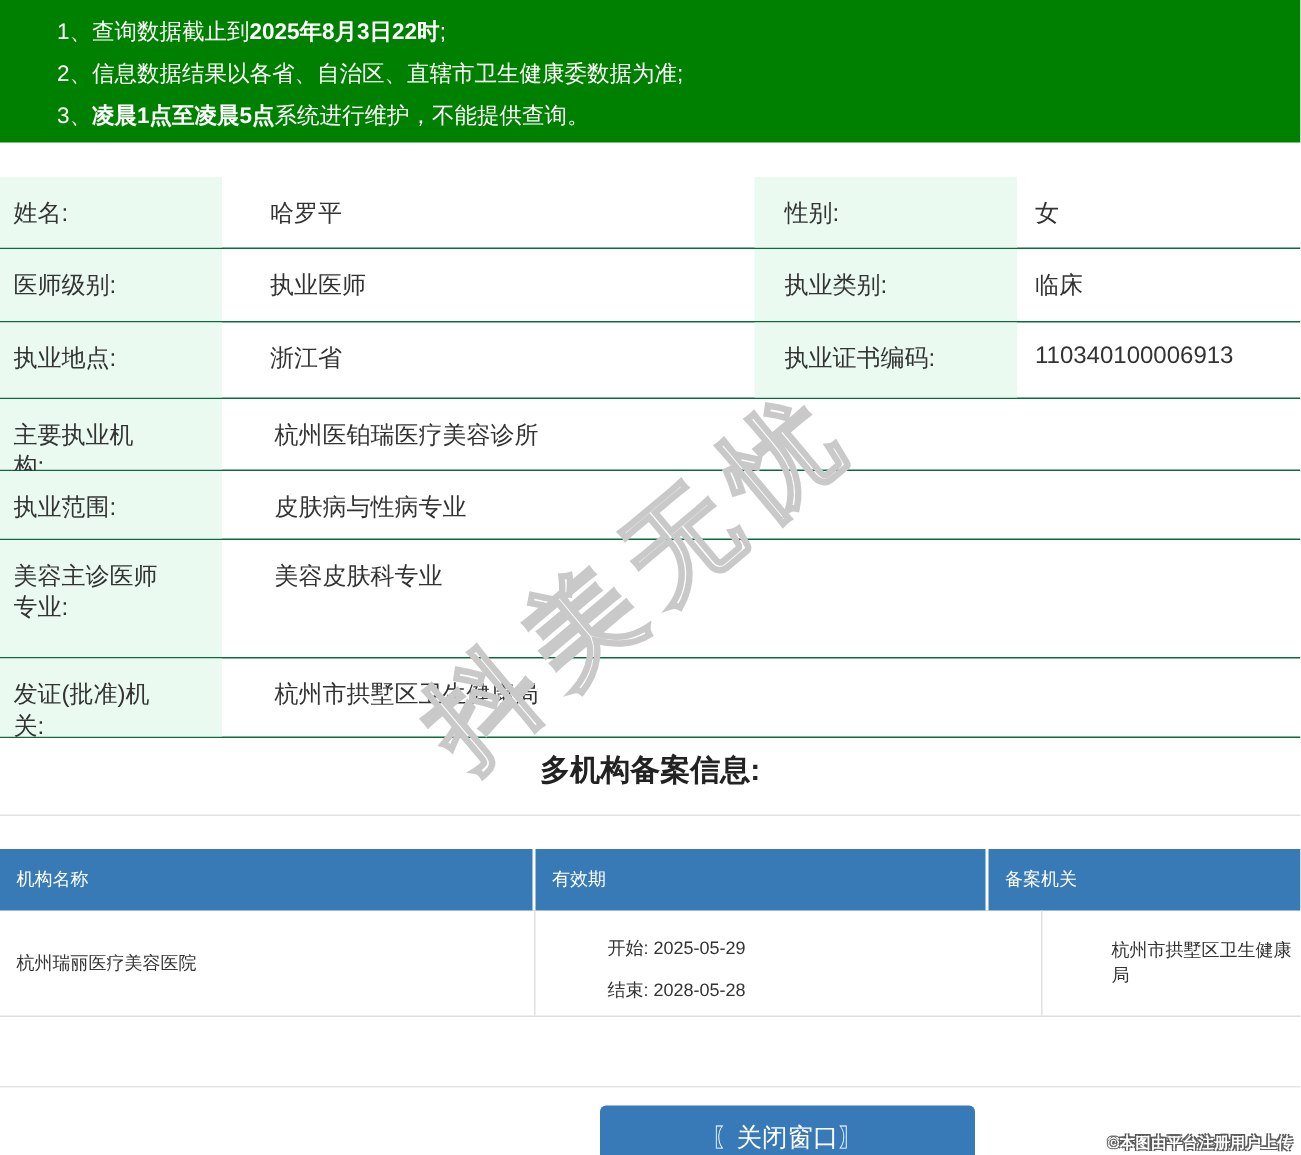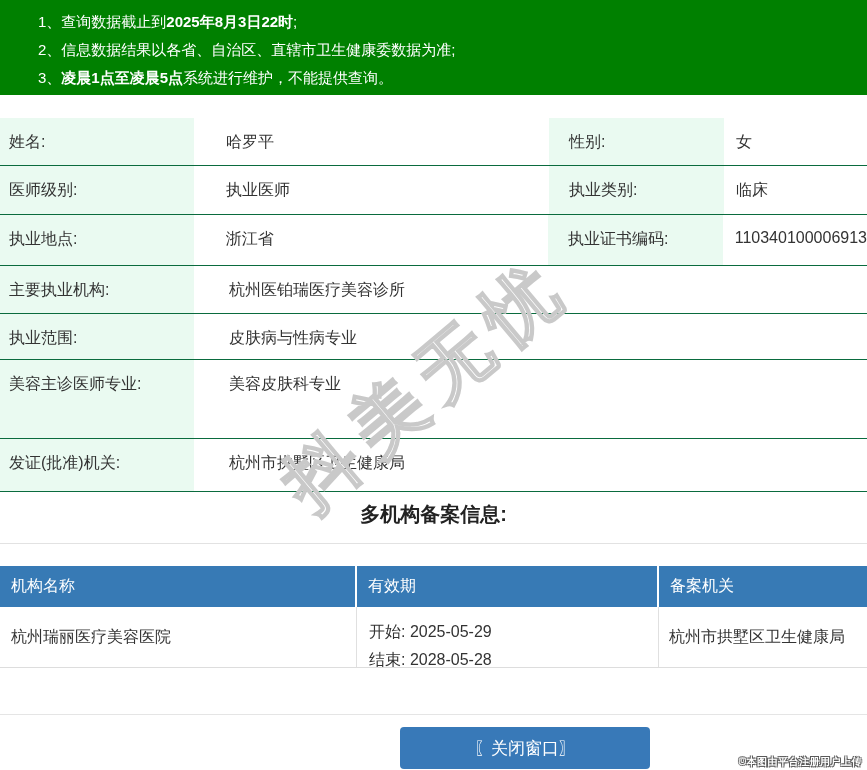--- a/index.html
+++ b/index.html
@@ -10,40 +10,40 @@
   
   .notice { background:#008000; color:#fff; height:95px; padding:8px 10px 0 38px;
     font-size:15px; }
   .notice p { line-height:28px; white-space:nowrap; }
   .notice b { font-weight:bold; }
 
   
   .info-table { margin-top:23px; width:867px; }
   .irow { display:flex; align-items:stretch; border-bottom:1px solid #0a6b3e; }
   .cell { padding-top:14px; font-size:16px; }
-  .lbl  { width:194px; background:#eafaf1; padding-left:9px; padding-right:40px; }
+  .lbl  { width:148px; background:#eafaf1; padding-left:9px; padding-right:40px; }
   .lbl2 { width:175px; background:#eafaf1; padding-left:20px; padding-right:40px; }
   .val1 { width:355px; padding-left:32px; }
   .val2 { flex:1; padding-left:12px; }
   .valw { flex:1; padding-left:16px;margin-left:19px; }
   .h48{height:48px} .h49{height:49px} .h51{height:51px}
   .h46{height:46px} .h79{height:79px} .h53{height:53px}
 
   
   .sec-title { margin-top:13px; text-align:center; font-size:20px; font-weight:bold;
     color:#222; line-height:19px; }
   .hr1 { border-top:1px solid #e2e2e2; margin-top:19px; }
-  .org-table { margin-top:22px; width:867px; font-size:16px; }
+  .org-table { margin-top:22px; width:867px; font-size:12px; }
   .org-head { display:flex; height:41px; background:#377ab5; color:#fff;
     align-items:center; }
   .oh { padding-left:11px; }
   .oh1 { width:357px; border-right:2px solid #fff; align-self:stretch; display:flex; align-items:center; }
   .oh2 { width:302px; border-right:2px solid #fff; align-self:stretch; display:flex; align-items:center;text-align:right; }
   .oh3 { flex:1; align-self:stretch; display:flex; align-items:center; }
-  .org-row { display:flex; height:61px; border-bottom:1px solid #ddd; }
+  .org-row { display:flex; height:71px; border-bottom:1px solid #ddd;gap:36px; }
   .oc1 { width:357px; border-right:1px solid #e0e0e0; display:flex; align-items:center; padding-left:11px; }
   .oc2 { width:302px; border-right:1px solid #e0e0e0; padding:11px 0 0 12px; line-height:28px; }
   .oc3 { flex:1; display:flex; align-items:center; padding-left:10px; }
 
   
   .hr2 { border-top:1px solid #e5e5e5; margin-top:46px; }
   .close-btn { display:block; margin:12px 0 0 400px; width:250px; height:42px;
     background:#3879b8; color:#fff; border:none; border-radius:4px;
     font-size:17px; text-align:center; cursor:pointer;
     font-family:"Liberation Sans","DejaVu Sans",sans-serif; }

